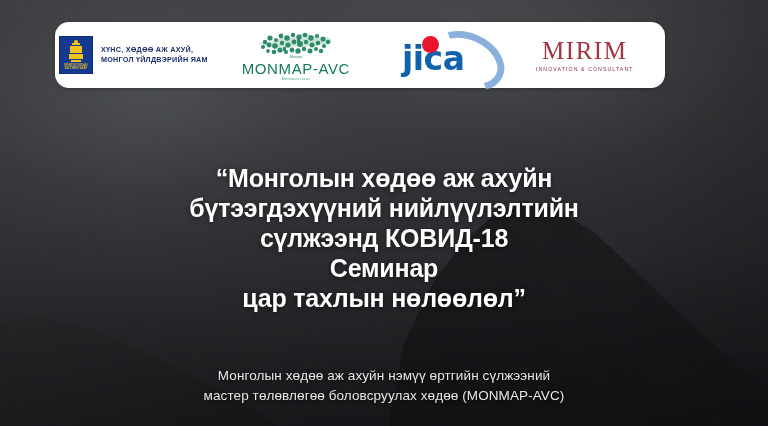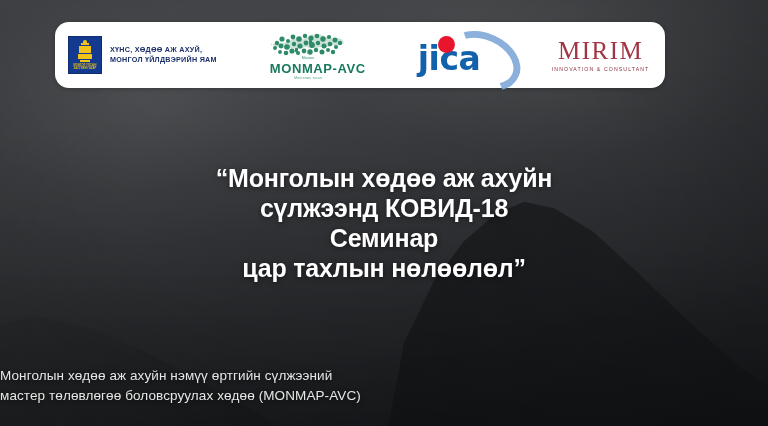--- a/index.html
+++ b/index.html
@@ -86,21 +86,21 @@
     align-items: center;
     justify-content: center;
     height: 100%;
   }
 
   
   .ministry {
     display: flex;
     align-items: center;
     gap: 8px;
-    padding-left: 13px;
+    padding-left: 4px;
   }
   .ministry-emblem {
     width: 34px;
     height: 38px;
     background: #143a8f;
     border: 1px solid #0e2c6e;
     position: relative;
     flex: none;
     display: flex;
     flex-direction: column;
@@ -149,27 +149,26 @@
     flex-direction: column;
     align-items: center;
     justify-content: center;
   }
   .monmap-map {
     width: 86px;
     height: 30px;
     position: relative;
   }
   .monmap-word {
-    font-size: 13px;
-    font-weight: bold;
+    font-size: 15px;
+    font-weight: normal;
     color: #18795e;
     letter-spacing: 0.6px;
     margin-top: 1px;
     white-space: nowrap;
-    margin-left: 19px;
   }
   .monmap-sub {
     font-size: 3.3px;
     color: #3f9a7c;
     letter-spacing: 0.2px;
     margin-top: 0.5px;
     white-space: nowrap;
   }
 
   
@@ -251,21 +250,21 @@
     font-weight: bold;
     letter-spacing: -0.2px;
     text-shadow: 0 1px 5px rgba(0,0,0,0.55);
   }
 
   .subtitle-block {
     position: absolute;
     left: 0;
     right: 0;
     top: 366px;
-    text-align: left;
+    text-align: center;
     color: #e6e6e6;
   }
   .subtitle-line {
     font-size: 13.5px;
     line-height: 20px;
     font-weight: normal;
     letter-spacing: 0.1px;
     text-shadow: 0 1px 4px rgba(0,0,0,0.6);
   }
 </style>
@@ -362,20 +361,21 @@
 
     <div class="logo-slot mirim" style="margin-left:30px;">
       <div class="mirim-word">MIRIM</div>
       <div class="mirim-sub">INNOVATION &amp; CONSULTANT</div>
     </div>
 
   </div>
 
   <div class="title-block">
     <div class="title-line">“Монголын хөдөө аж ахуйн</div>
+    <div class="title-line">бүтээгдэхүүний нийлүүлэлтийн</div>
     <div class="title-line">сүлжээнд КОВИД-18</div>
     <div class="title-line">Семинар</div>
     <div class="title-line">цар тахлын нөлөөлөл”</div>
   </div>
 
   <div class="subtitle-block">
     <div class="subtitle-line">Монголын хөдөө аж ахуйн нэмүү өртгийн сүлжээний</div>
     <div class="subtitle-line">мастер төлөвлөгөө боловсруулах хөдөө (MONMAP-AVC)</div>
   </div>
 

